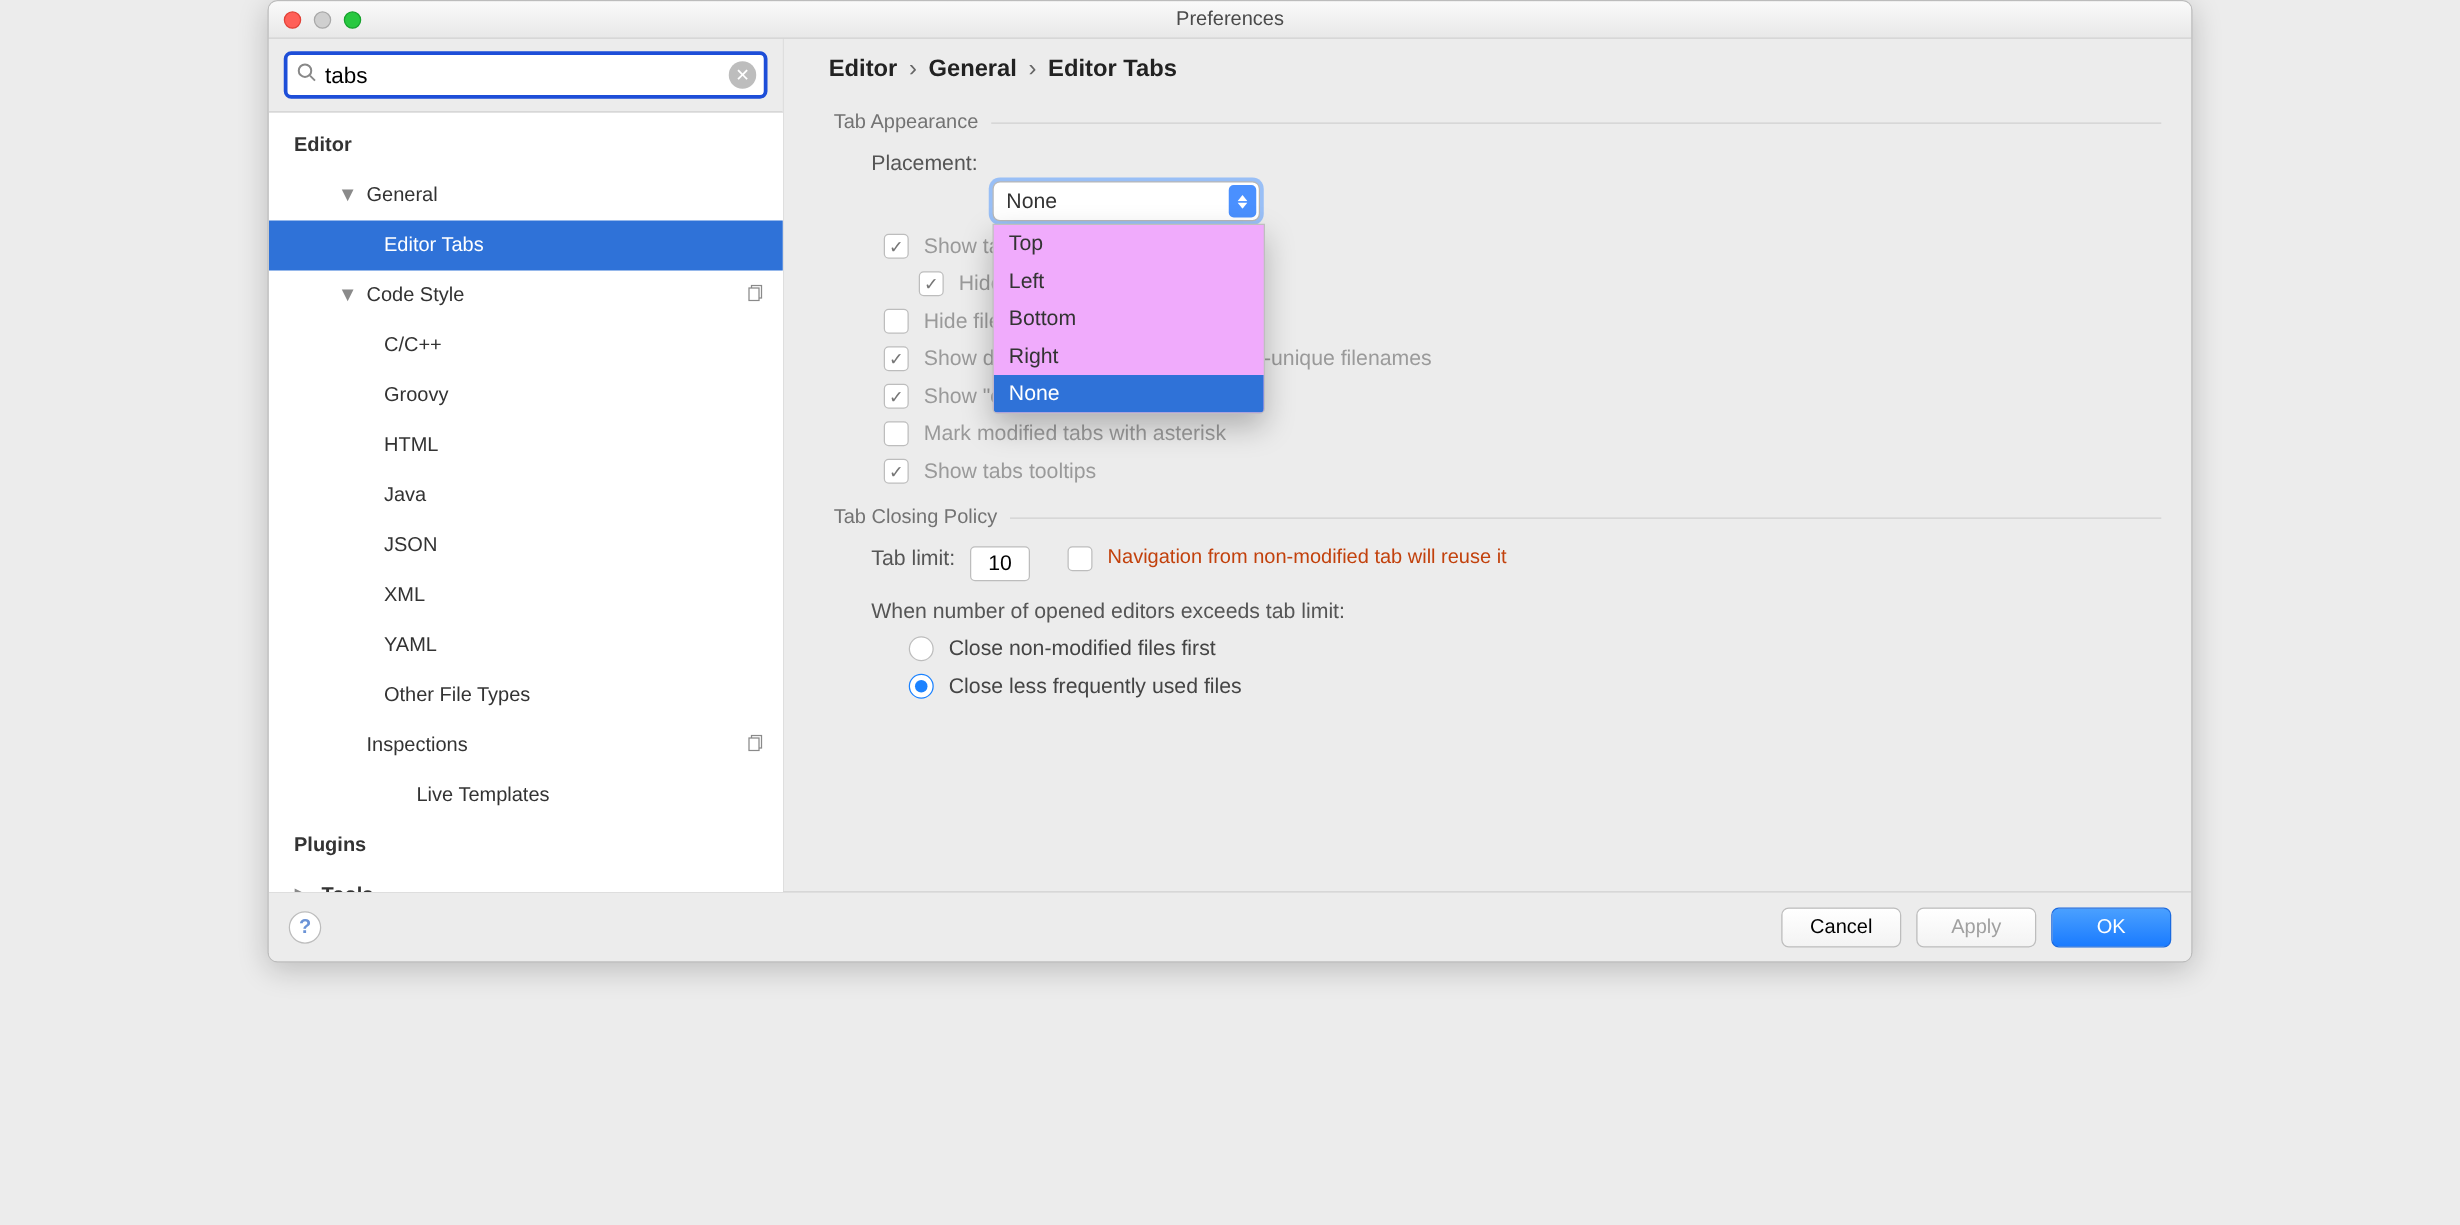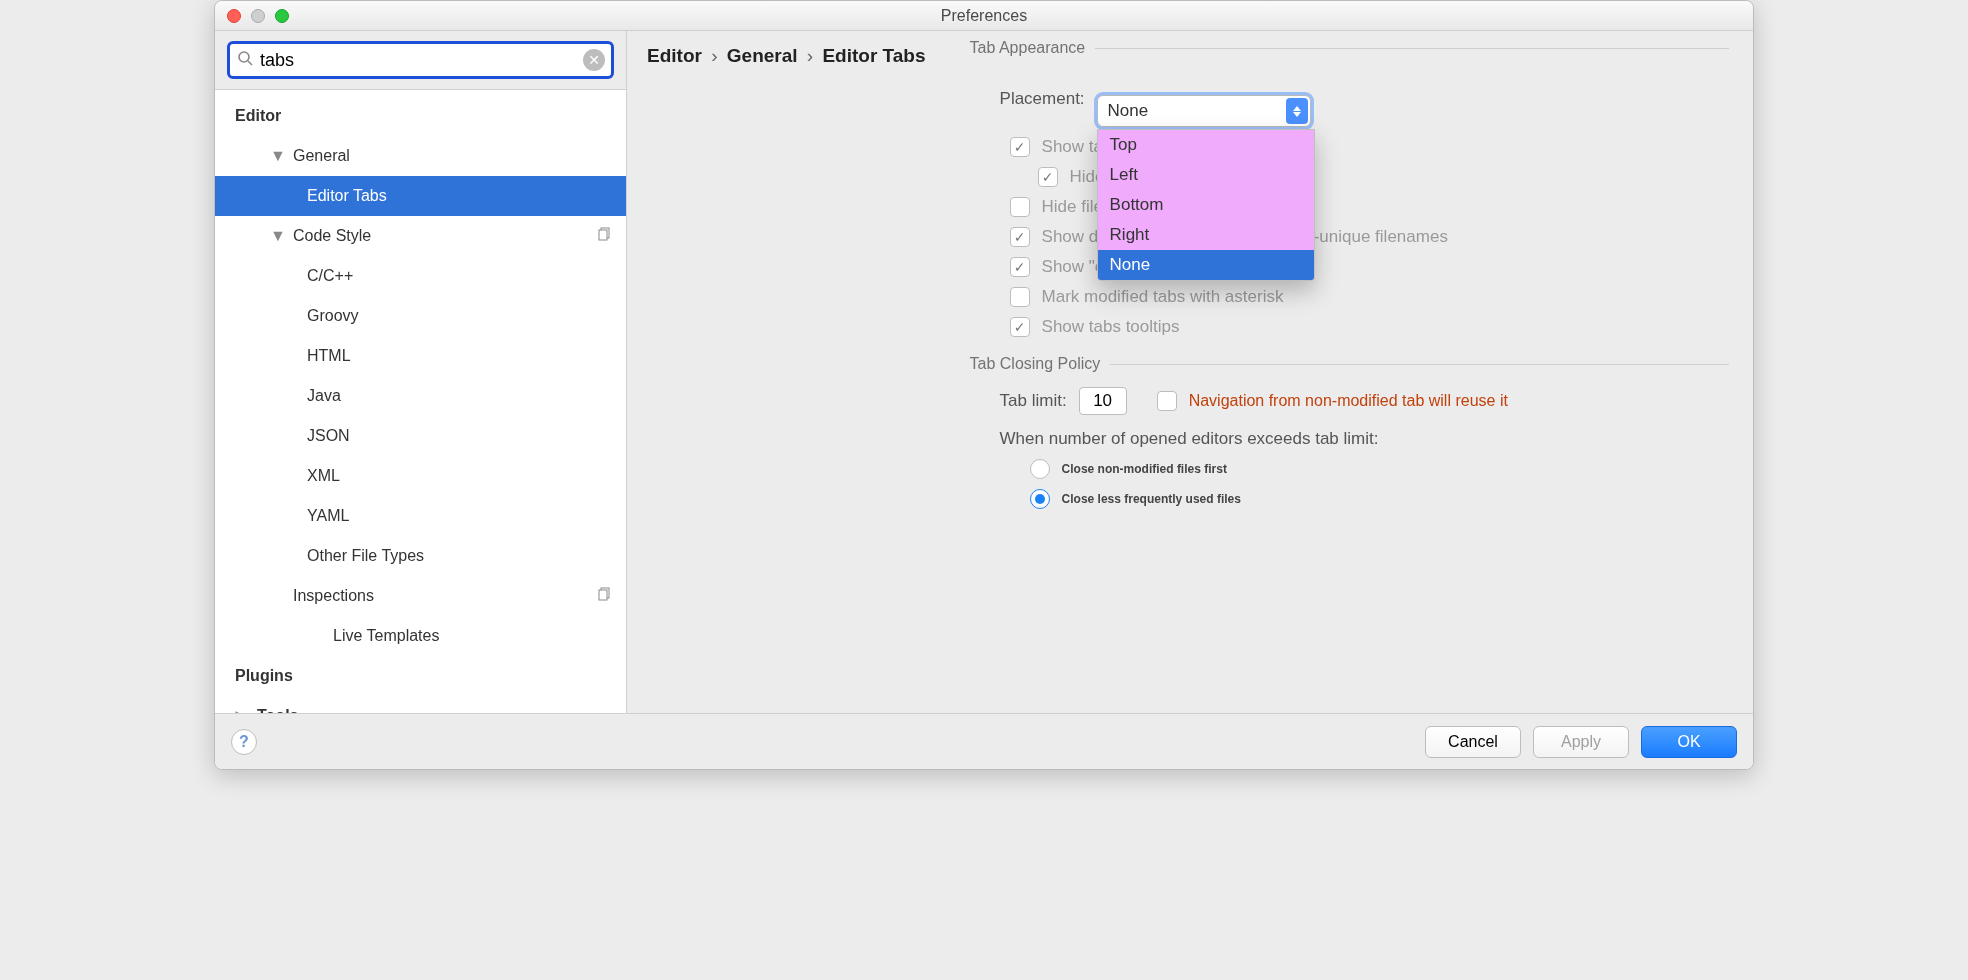--- a/index.html
+++ b/index.html
@@ -71,30 +71,31 @@
   .tree-item{display:flex;align-items:center;height:40px;padding-left:20px;cursor:default;color:#333;position:relative;}
   .tree-item.bold{font-weight:600;}
   .tree-item.selected{background:#2f72d8;color:#fff;}
   .disclosure{width:14px;height:14px;margin-right:8px;display:inline-flex;align-items:center;justify-content:center;color:#8a8a8a;}
   .indent1{padding-left:48px;}
   .indent2{padding-left:96px;}
   .copy-icon{position:absolute;right:14px;color:#8a8a8a;}
   .content{
     flex:1;
     display:flex;
-    flex-direction:row;
+    flex-direction:column;
     background:#ececec;
     min-width:0;
+    padding-left:16px;
   }
   .breadcrumb{padding:14px 20px;font-weight:600;font-size:19px;color:#222;}
   .breadcrumb .sep{font-weight:400;color:#666;padding:0 4px;}
   .pane{flex:1;overflow:auto;padding:0 24px 10px 24px;}
   .section-title{display:flex;align-items:center;gap:10px;color:#737373;margin:8px 0 14px 0;}
   .section-title .rule{flex:1;height:1px;background:#cfcfcf;}
-  .formrow{display:flex;align-items:center;margin:8px 0 8px 30px;}
+  .formrow{display:flex;margin:8px 0 8px 30px;}
   .formrow label{font-size:17px;color:#555;margin-right:12px;}
   .selectwrap{position:relative;display:inline-block;margin-top:24px;}
   .selectbtn{
     width:214px;height:32px;border-radius:6px;border:1px solid #b8b8b8;
     background:#fff;display:flex;align-items:center;padding:0 30px 0 10px;
     box-shadow:0 0 0 3px rgba(85,155,255,0.55);
     font-size:17px;cursor:pointer;position:relative;
   }
   .select-arrows{
     position:absolute;right:2px;top:2px;bottom:2px;width:22px;
@@ -110,21 +111,21 @@
   }
   .dropdown .opt{height:30px;display:flex;align-items:center;padding:0 12px;font-size:17px;cursor:pointer;}
   .dropdown .opt.sel{background:#2f72d8;color:#fff;}
   .checks{margin-left:40px;}
   .checkrow{display:flex;align-items:center;margin:10px 0;color:#8a8a8a;font-size:17px;}
   .chk{width:20px;height:20px;border:1px solid #bdbdbd;border-radius:4px;background:#fff;margin-right:12px;display:inline-flex;align-items:center;justify-content:center;cursor:pointer;}
   .chk.checked::after{content:"✓";font-size:14px;color:#777;}
   .sub{margin-left:28px;}
   .numinput{width:48px;height:28px;border:1px solid #bdbdbd;border-radius:4px;text-align:center;font-size:17px;}
   .radios{margin-left:60px;}
-  .radiorow{display:flex;align-items:center;margin:10px 0;font-size:12px;color:#444;font-weight:bold;}
+  .radiorow{display:flex;align-items:center;margin:10px 0;font-size:17px;color:#444;}
   .radio{width:20px;height:20px;border:1px solid #bdbdbd;border-radius:50%;margin-right:12px;background:#fff;display:inline-flex;align-items:center;justify-content:center;}
   .radio.sel{border-color:#1b82ff;}
   .radio.sel::after{content:"";width:10px;height:10px;border-radius:50%;background:#1b82ff;}
   .footer{
     height:56px;border-top:1px solid #cfcfcf;
     display:flex;align-items:center;padding:0 16px;gap:12px;background:#ececec;
   }
   .help{width:26px;height:26px;border:1px solid #bdbdbd;border-radius:50%;display:flex;align-items:center;justify-content:center;color:#6b93d6;font-weight:600;background:#fff;cursor:pointer;}
   .spacer{flex:1;}
   .btn{height:32px;min-width:96px;border-radius:6px;border:1px solid #bdbdbd;background:linear-gradient(#fff,#f3f3f3);font-size:16px;padding:0 18px;cursor:pointer;}

